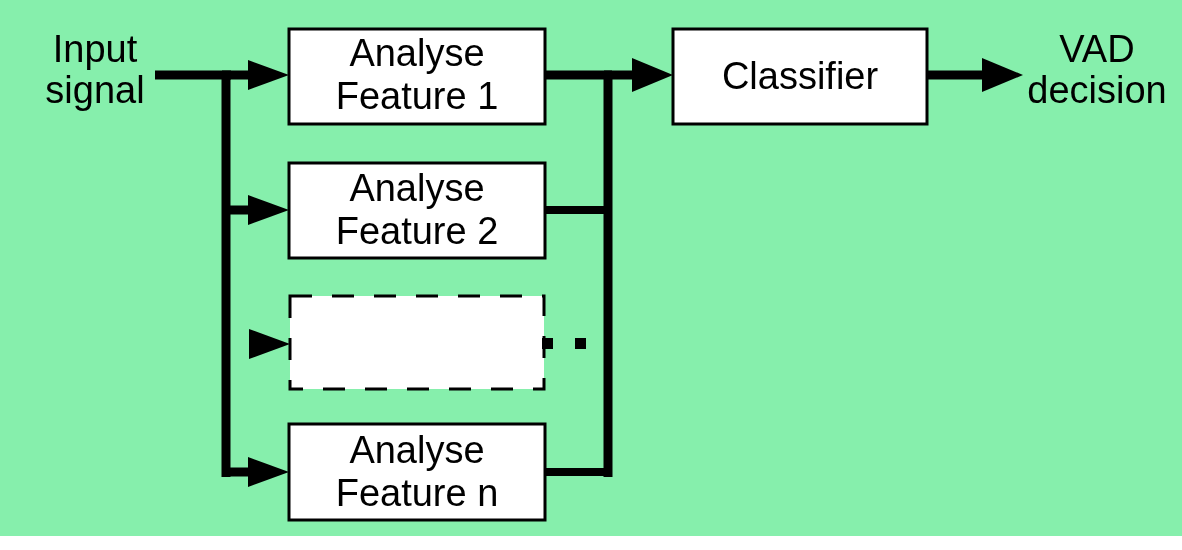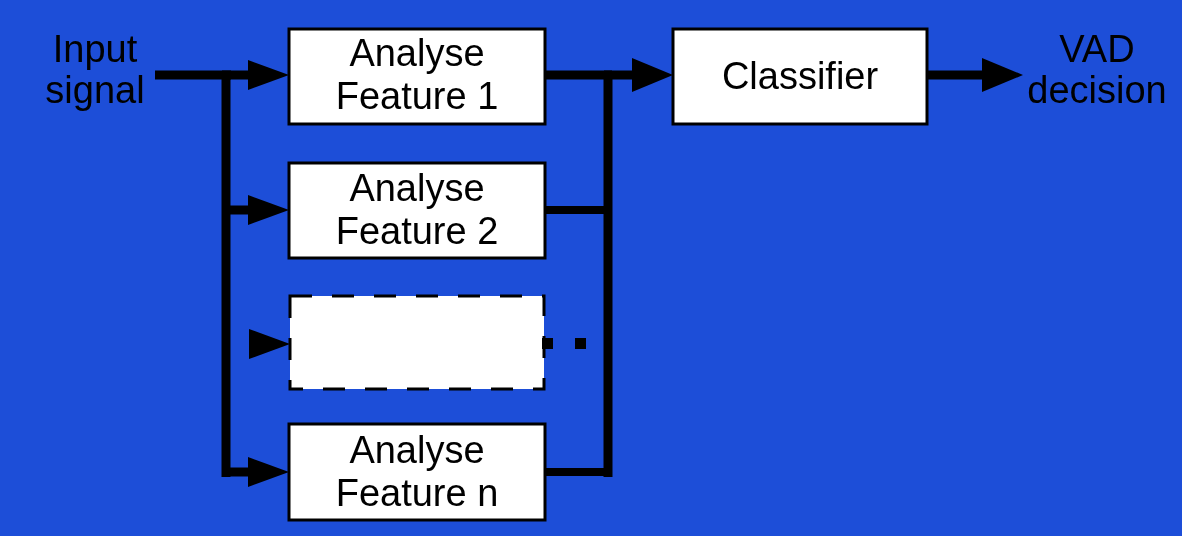--- a/index.html
+++ b/index.html
@@ -7,21 +7,21 @@
     padding: 0;
     background: #ffffff;
   }
   body {
     font-family: "Liberation Sans", sans-serif;
   }
   #diagram-root {
     position: relative;
     width: 1182px;
     height: 536px;
-    background: #1d4ed8;
+    background: #86efac;
     overflow: hidden;
   }
   #vad-svg {
     position: absolute;
     left: 0;
     top: 0;
     width: 1182px;
     height: 550px;
     display: block;
   }

